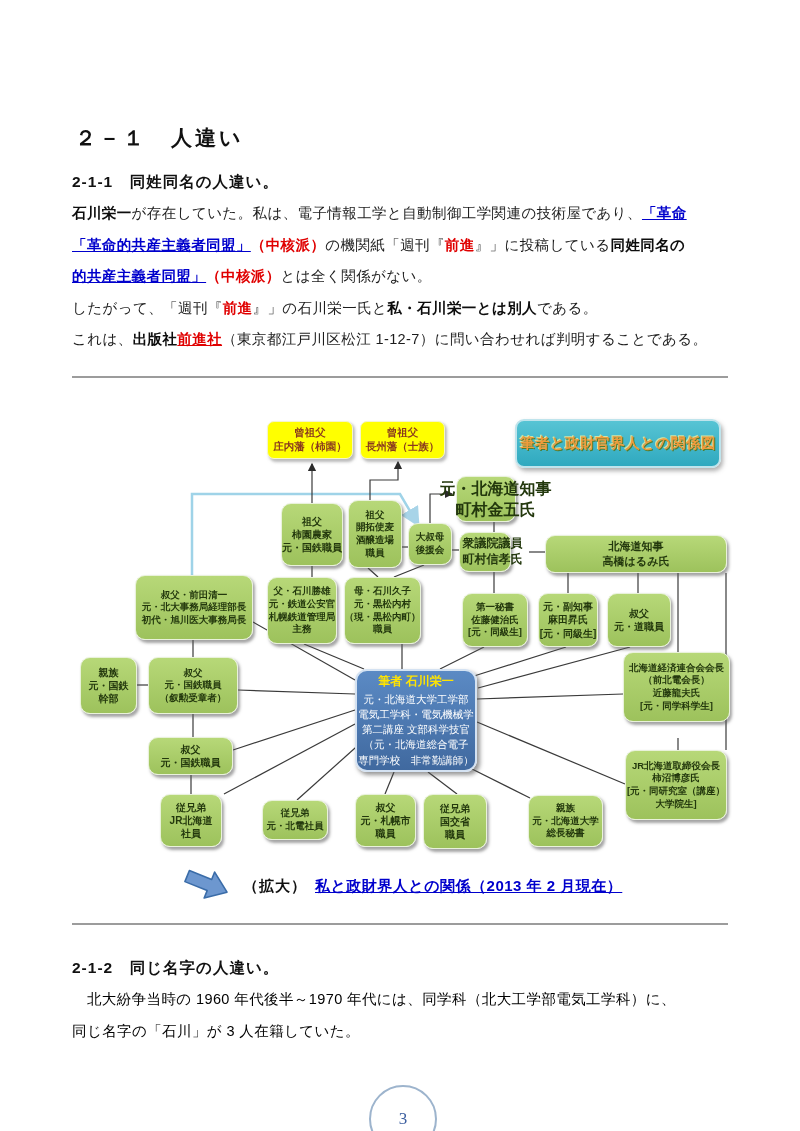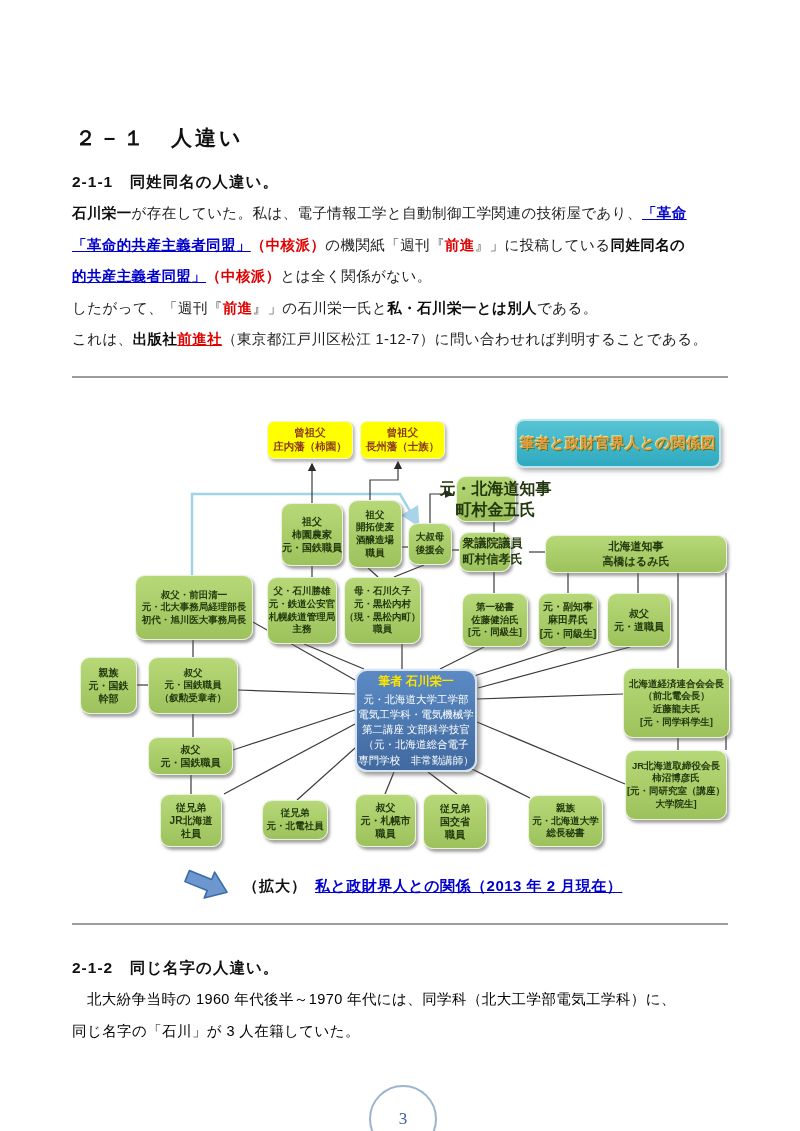--- a/index.html
+++ b/index.html
@@ -197,21 +197,21 @@
           <div class="nline">（叙勲受章者）</div>
         </div>
         <div class="node node-author" style="left: 283px; top: 277px; width: 122px; height: 103px; font-size: 10.5px;">
           <div class="nline nline-title">筆者 石川栄一</div>
           <div class="nline">元・北海道大学工学部</div>
           <div class="nline">電気工学科・電気機械学</div>
           <div class="nline">第二講座 文部科学技官</div>
           <div class="nline">（元・北海道総合電子</div>
           <div class="nline">専門学校　非常勤講師）</div>
         </div>
-        <div class="node node-green" style="left: 551px; top: 276px; width: 107px; height: 70px; font-size: 9.5px;">
+        <div class="node node-green" style="left: 551px; top: 260px; width: 107px; height: 70px; font-size: 9.5px;">
           <div class="nline">北海道経済連合会会長</div>
           <div class="nline">（前北電会長）</div>
           <div class="nline">近藤龍夫氏</div>
           <div class="nline">[元・同学科学生]</div>
         </div>
         <div class="node node-green" style="left: 76px; top: 345px; width: 85px; height: 38px; font-size: 10px;">
           <div class="nline">叔父</div>
           <div class="nline">元・国鉄職員</div>
         </div>
         <div class="node node-green" style="left: 553px; top: 358px; width: 102px; height: 70px; font-size: 9.5px;">

